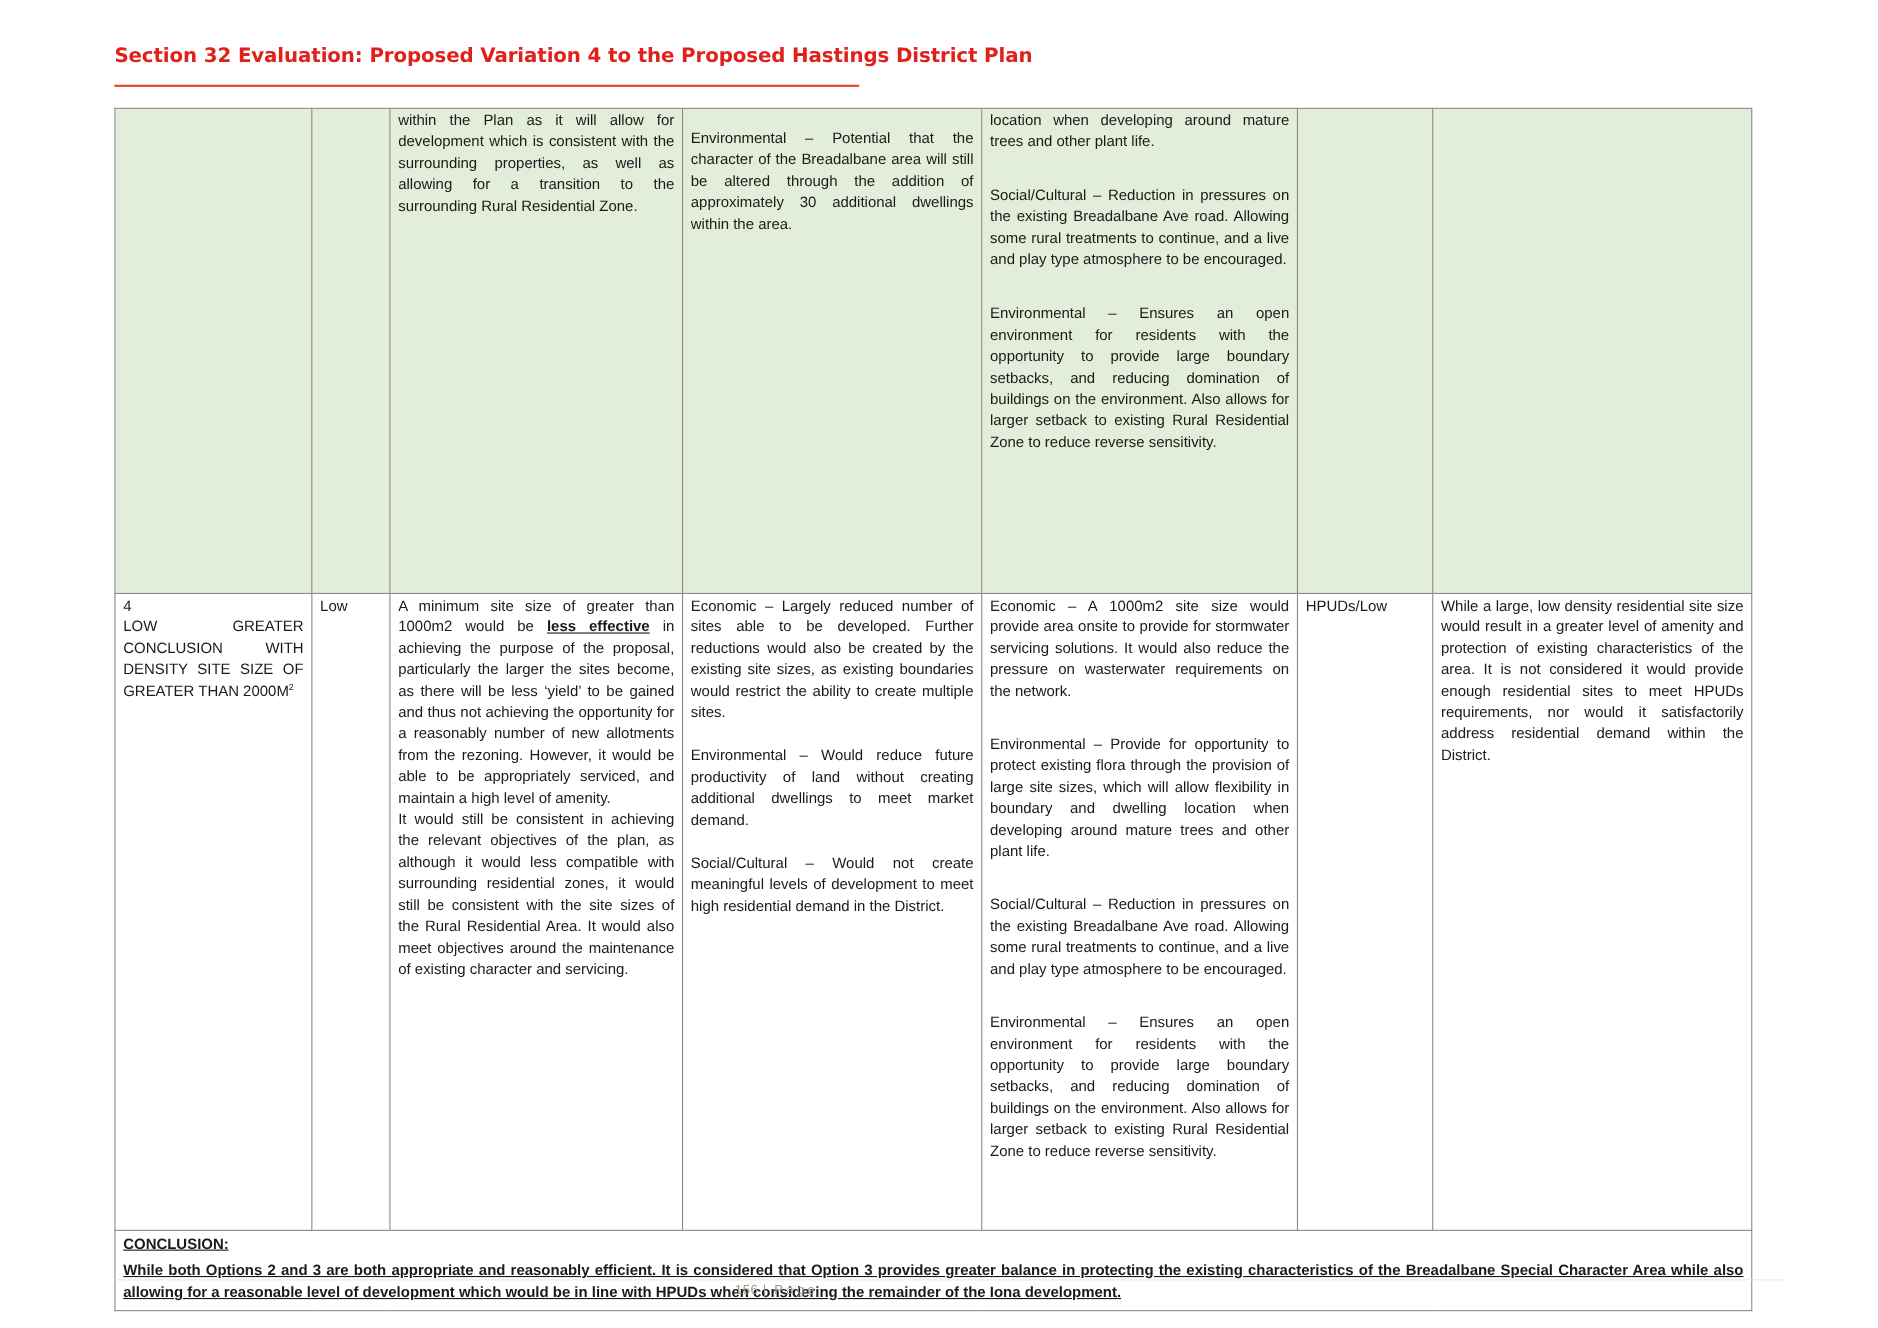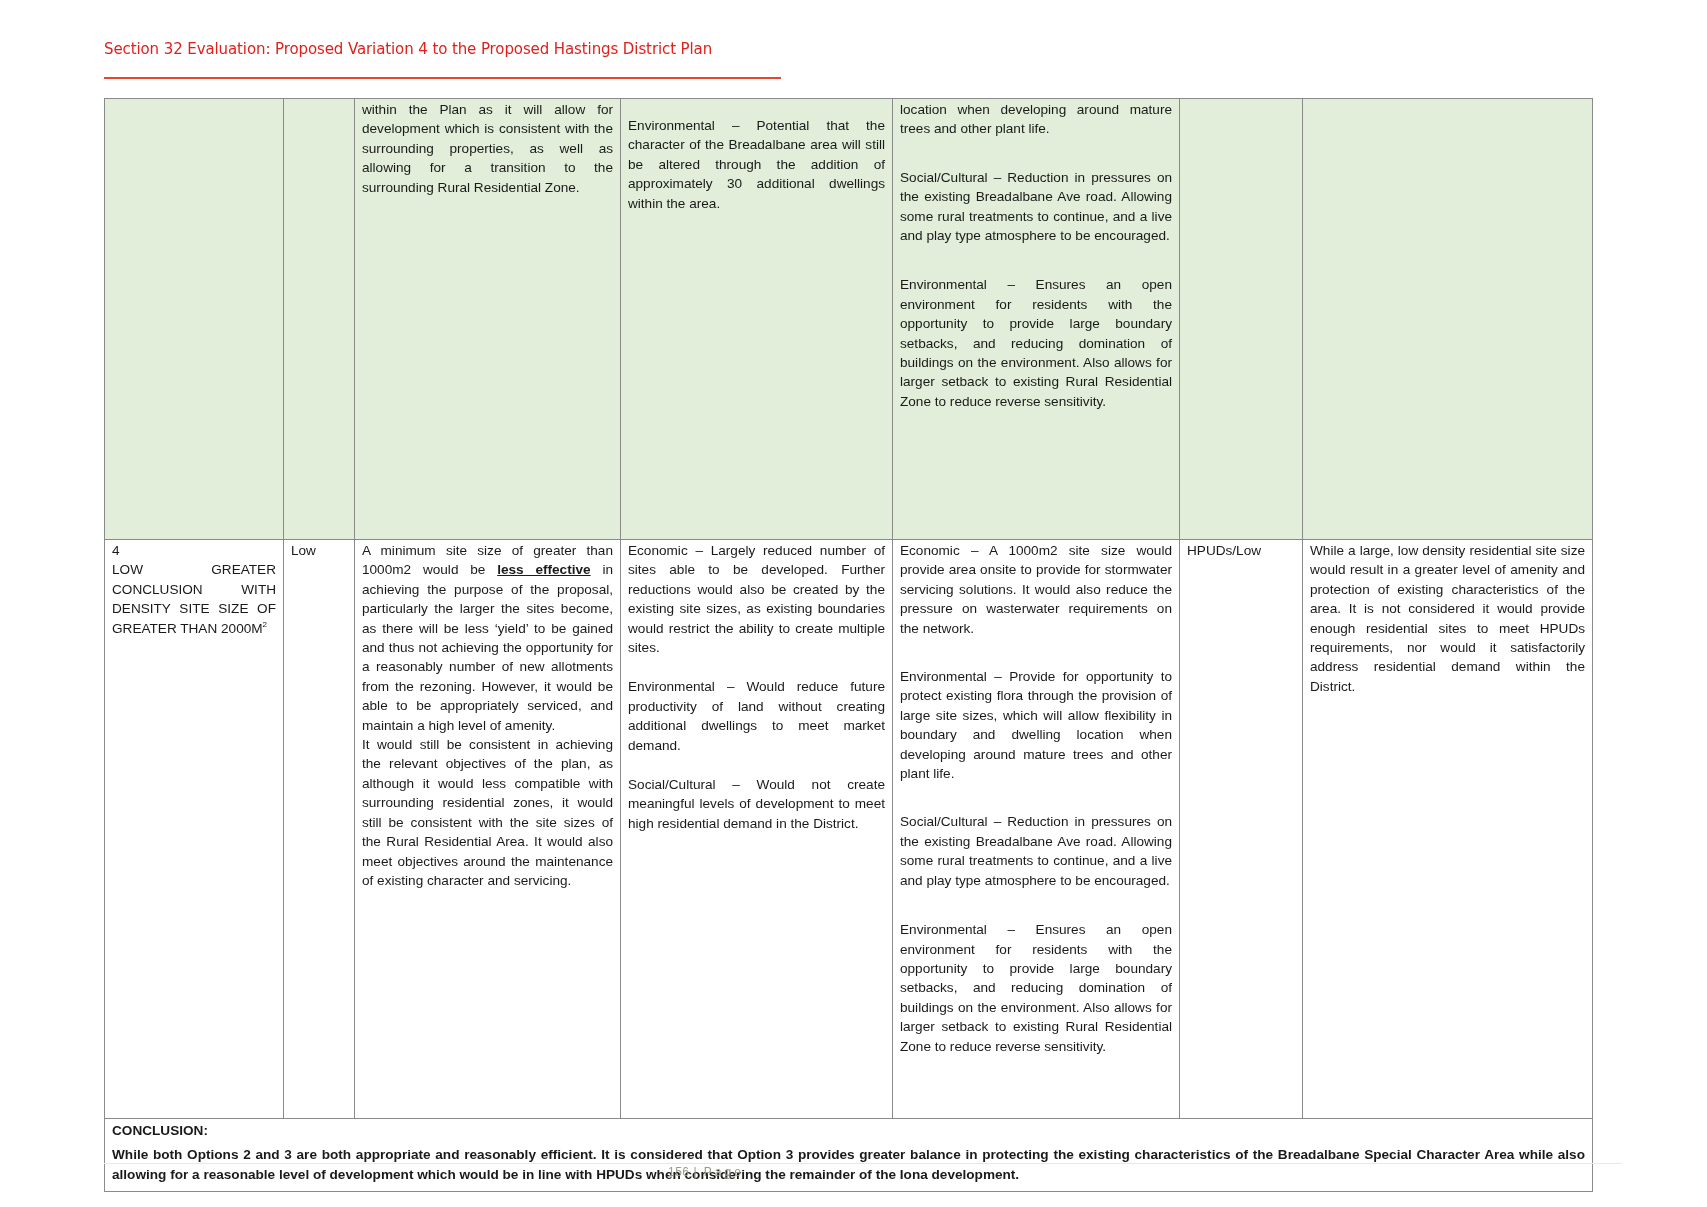--- a/index.html
+++ b/index.html
@@ -1,39 +1,39 @@
 <!DOCTYPE html>
 <html><head>
 <meta charset="utf-8">
 <style>
   html, body { margin: 0; padding: 0; background: #ffffff; }
   body { width: 1707px; height: 1207px; position: relative; overflow: hidden;
          font-family: "Liberation Sans", sans-serif; color: #1a1a1a; }
   .page-header { position: absolute; left: 104px; top: 40px; }
-  .page-header .title { color: #e0201b; font-weight: normal; font-size: 15px;
+  .page-header .title { color: #e0201b; font-weight: bold; font-size: 18px;
          font-family: "DejaVu Sans", sans-serif; letter-spacing: -0.1px; }
   .page-header .rule { position: absolute; left: 0; top: 37px; width: 677px; height: 2px; background: #e6472f; }
 
   table.eval { position: absolute; left: 104px; top: 98px; width: 1488px;
          border-collapse: collapse; table-layout: fixed; font-size: 13.6px; line-height: 19.4px; }
   table.eval td { border: 1px solid #8a8a8a; vertical-align: top; padding: 1px 7px 0 7px; text-align: justify; }
   tr.shaded td { background: #e2eed9; }
   col.c1 { width: 179px; } col.c2 { width: 71px; } col.c3 { width: 266px; }
   col.c4 { width: 272px; } col.c5 { width: 287px; } col.c6 { width: 123px; } col.c7 { width: 290px; }
   tr.r1 { height: 441px; } tr.r2 { height: 579px; }
   .para { margin: 0; }
   .gap { height: 20px; }
   .gap-lg { height: 29px; }
   .gap-xl { height: 30px; }
   .top-pad { padding-top: 17px !important; }
   .opt-title { text-align: justify; text-align-last: justify; }
   .opt-title-last { text-align: left; }
   .ul-bold { font-weight: bold; text-decoration: underline; }
   sup { font-size: 8px; line-height: 0; }
-  td.conclusion { padding: 2px 7px 6px 7px !important; font-weight: bold; text-align: center; line-height: 20px; }
+  td.conclusion { padding: 2px 7px 6px 7px !important; font-weight: bold; text-align: center; line-height: 20px; text-decoration: underline; }
   td.conclusion .head { margin-bottom: 4px; }
 
   .footer-rule { position: absolute; left: 104px; top: 1163px; width: 1518px; height: 1px; background: #e8e8e8; }
   .footer { position: absolute; left: 668px; top: 1165px; font-size: 12px; color: #9a9a8a; letter-spacing: 0.5px; }
   .footer .pg-word { letter-spacing: 3px; margin-left: 3px; }
 </style>
 </head>
 <body>
 
 <div class="page-header">

